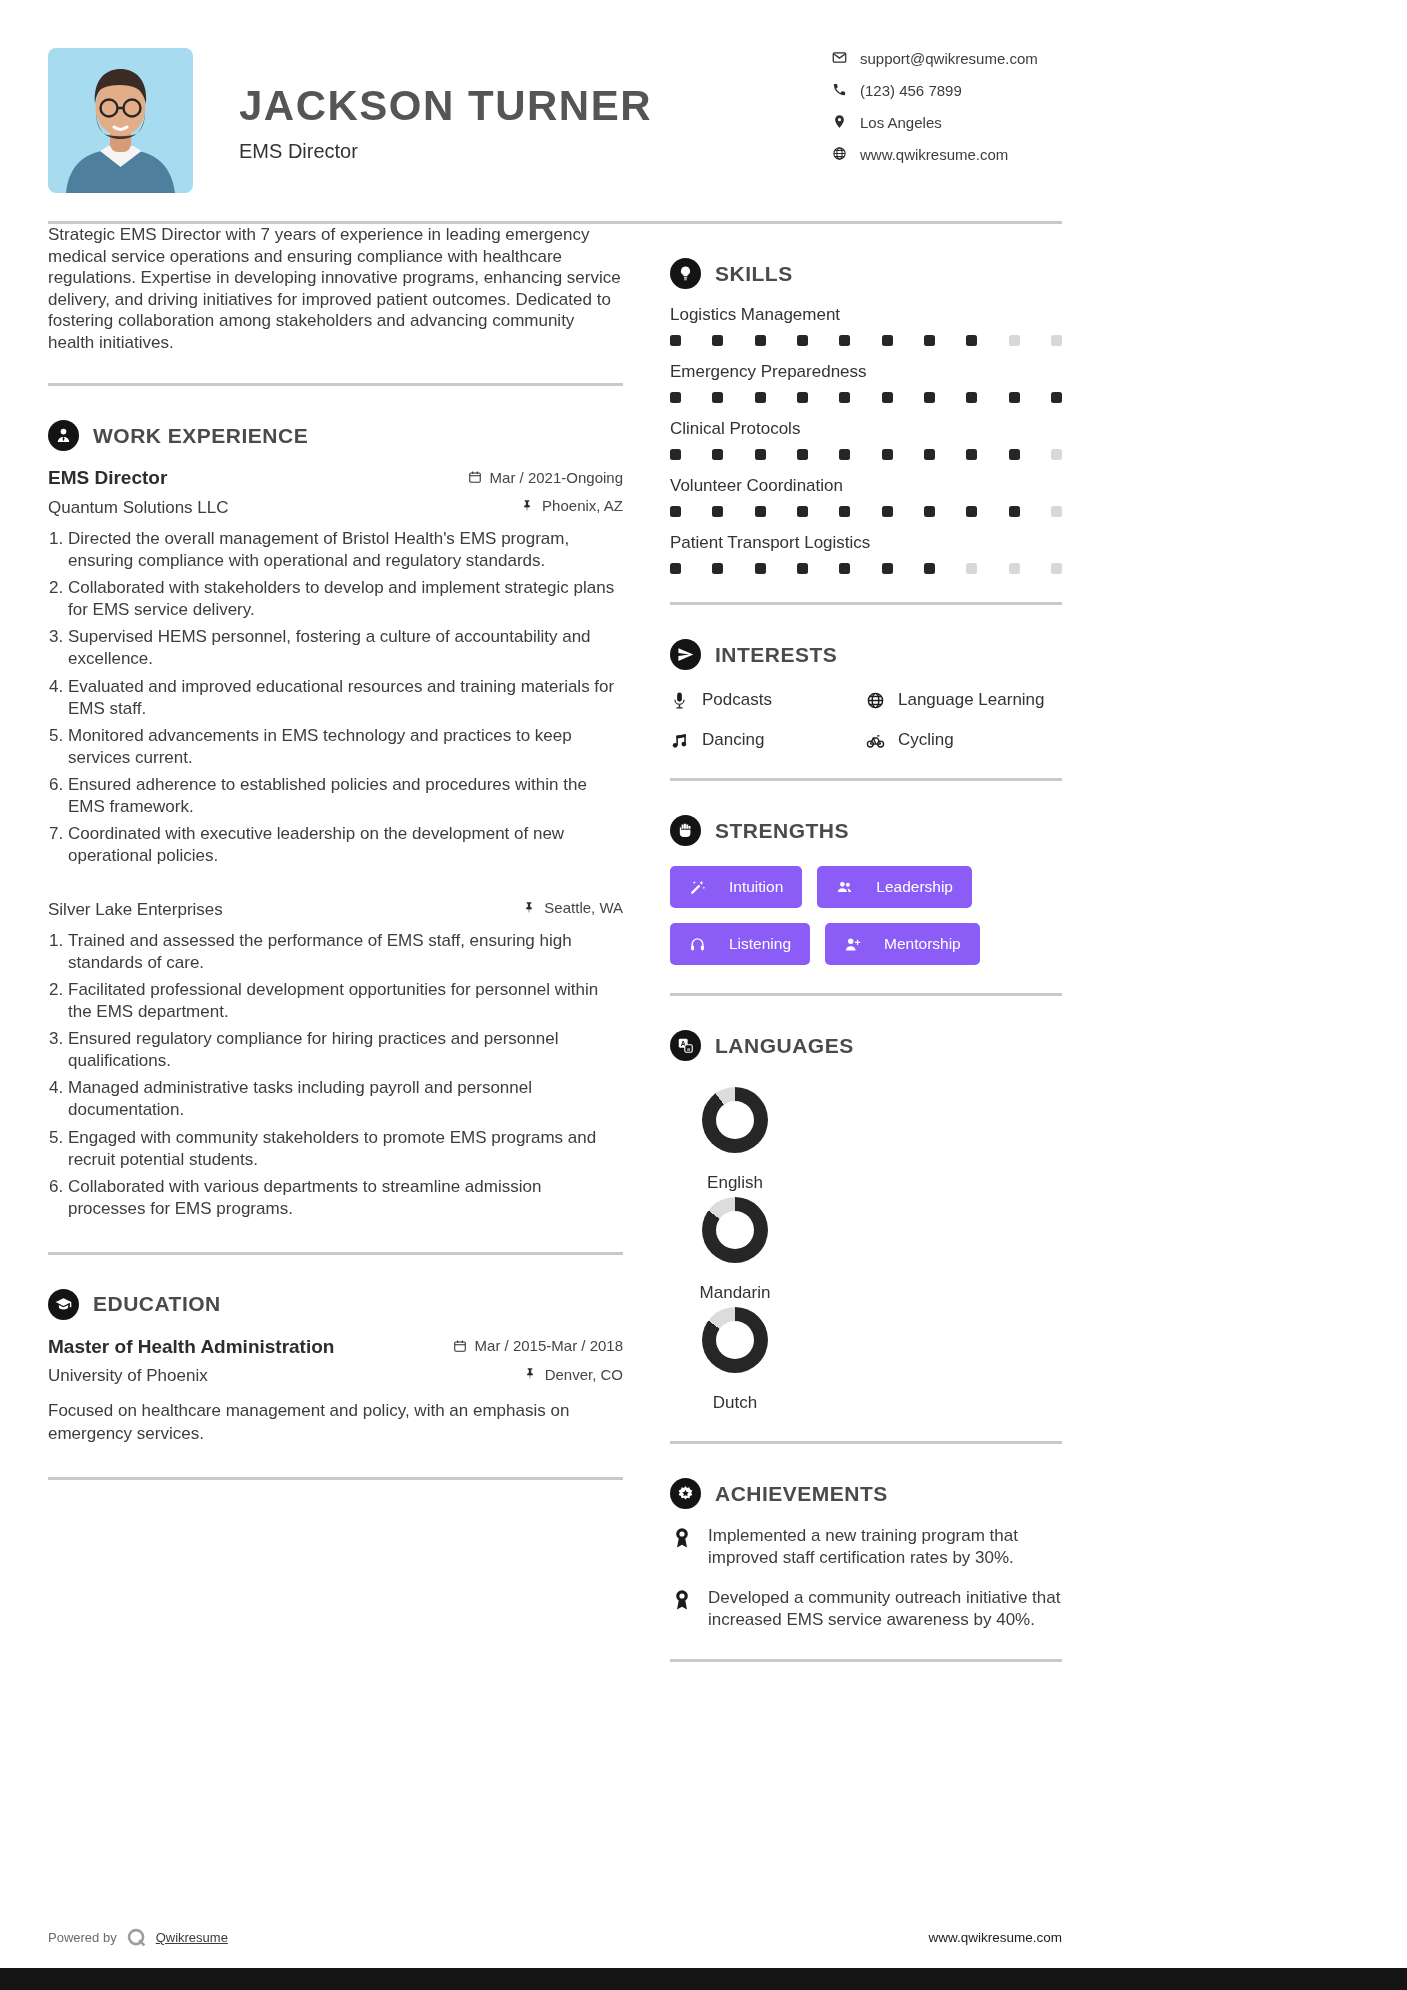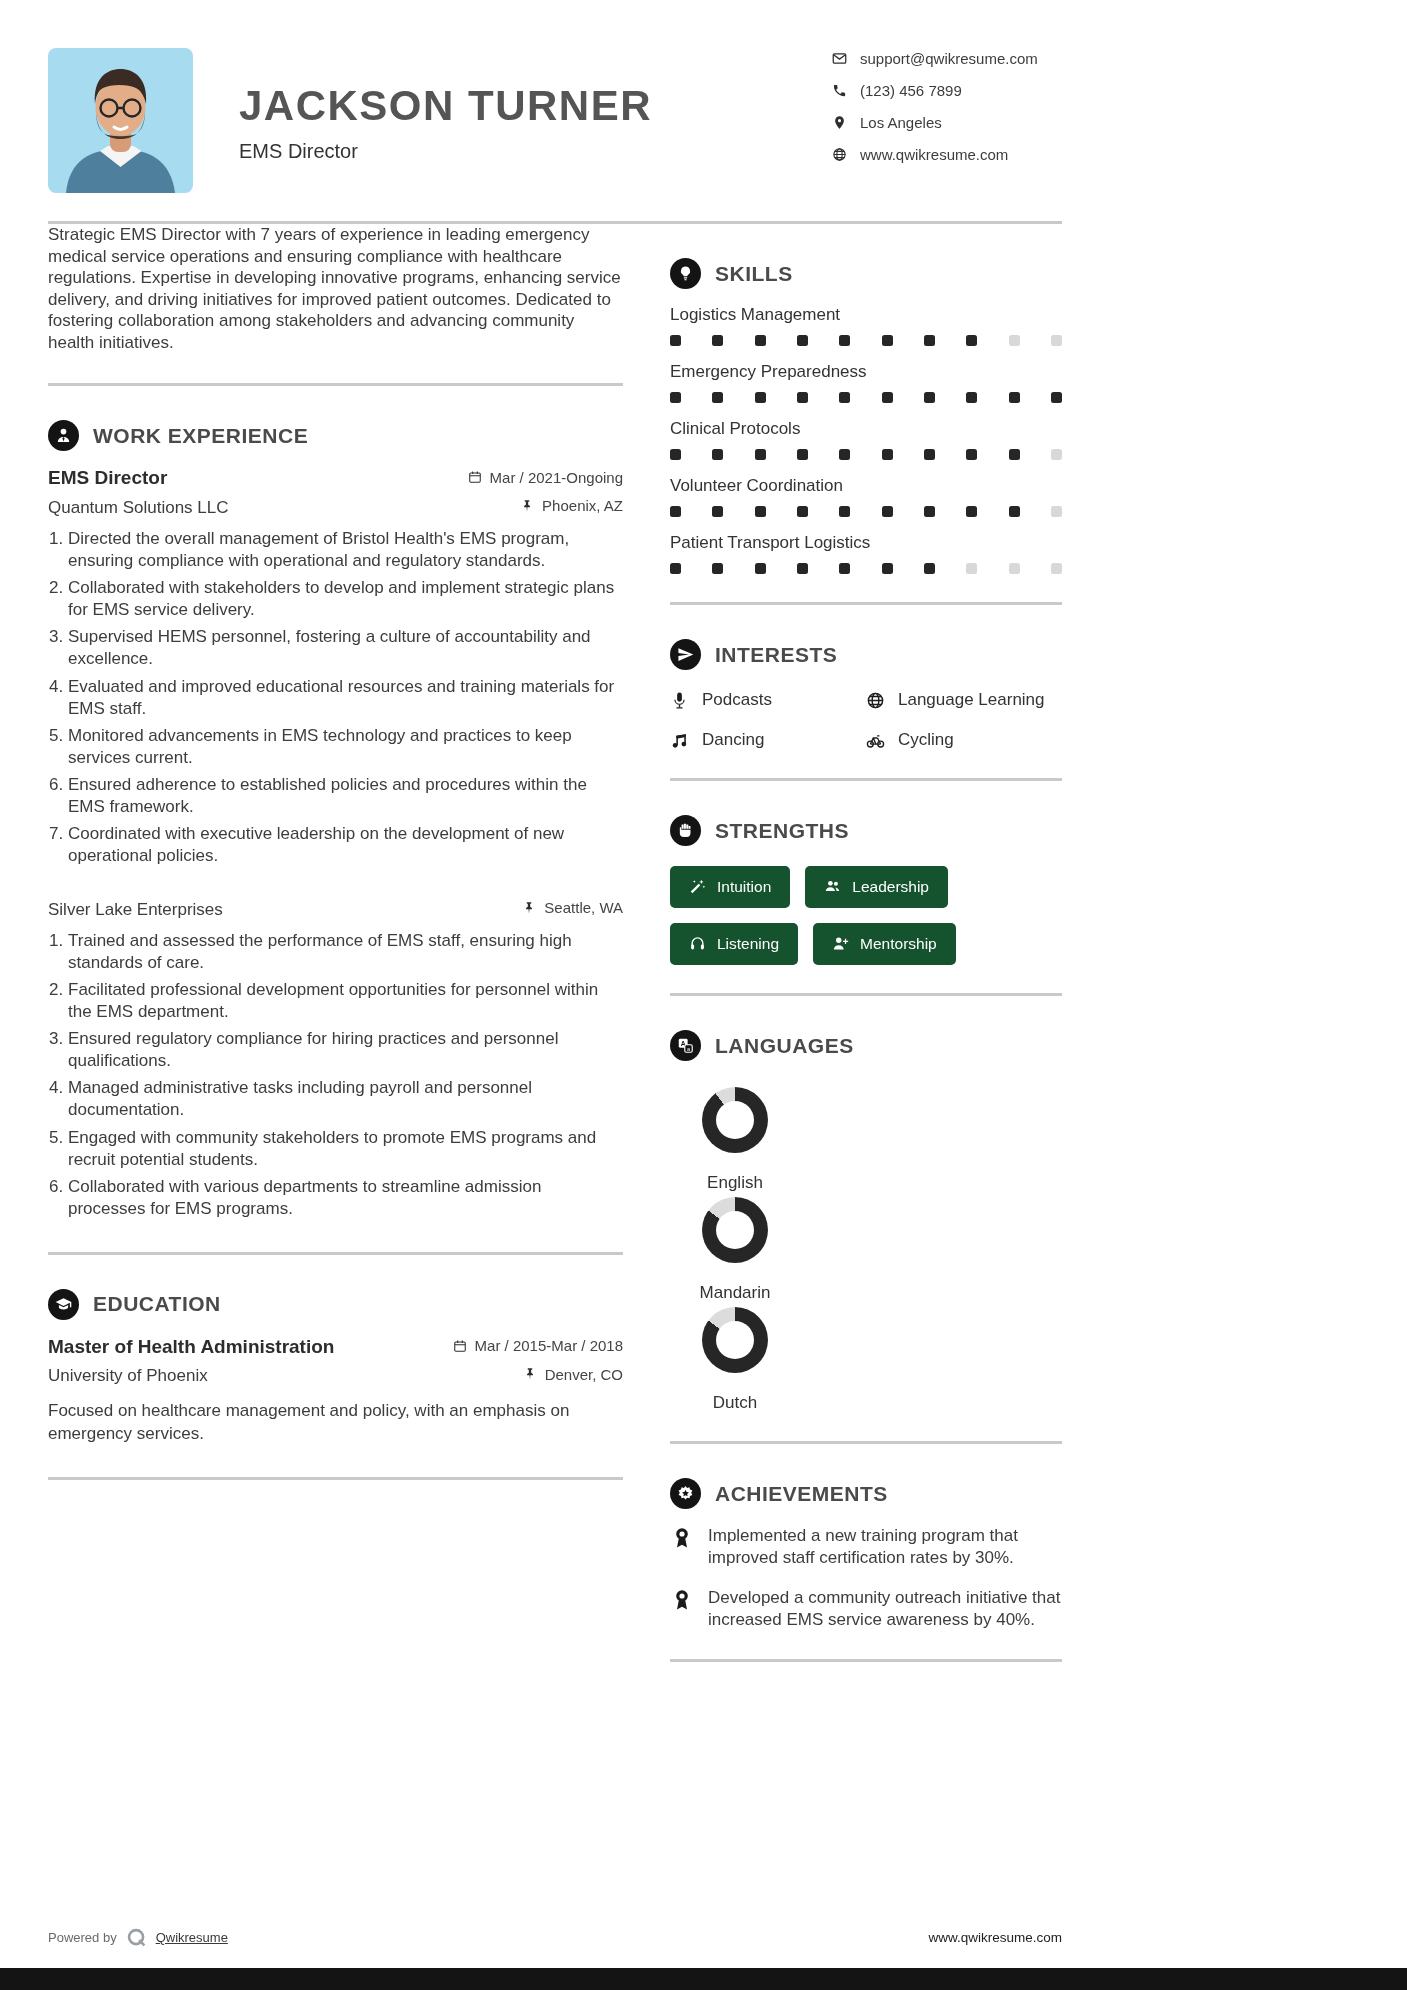--- a/index.html
+++ b/index.html
@@ -9,21 +9,21 @@
   .content { position:absolute; top:0; left:48px; width:1014px; padding-top:48px; }
 
   
   .header { display:flex; }
   .photo { width:145px; height:145px; border-radius:8px; overflow:hidden; flex:0 0 auto; }
   .photo svg { display:block; width:100%; height:100%; }
   .name-block { margin-left:46px; padding-top:34px; flex:1; }
   .name { font-size:42px; font-weight:700; color:#555; letter-spacing:1.5px; }
   .header-title { font-size:20px; color:#333; margin-top:10px; }
   .contact { width:230px; padding-top:2px; }
-  .contact-row { display:flex; align-items:center; gap:13px; margin-bottom:15px; font-size:15px; color:#3d3d3d; }
+  .contact-row { display:flex; gap:13px; margin-bottom:15px; font-size:15px; color:#3d3d3d; }
   .ic { display:inline-flex; flex:0 0 auto; }
   .ic svg { width:100%; height:100%; display:block; }
   .contact-row .ic { width:15px; height:15px; color:#2e2e2e; }
 
   .divider { height:3px; background:#c9c9c9; }
   .divider.full { margin-top:28px; width:1014px; }
 
   
   .columns { display:flex; gap:47px; }
   .col-left { width:575px; flex:0 0 auto; }
@@ -57,21 +57,21 @@
   .dot { width:11px; height:11px; border-radius:2.5px; background:#d8d8d8; }
   .dot.filled { background:#262626; }
 
   
   .interests-grid { display:grid; grid-template-columns:1fr 1fr; row-gap:20px; margin-top:20px; }
   .interest { display:flex; align-items:center; gap:13px; font-size:17px; color:#333; }
   .interest .ic { width:19px; height:19px; color:#1d1d1d; }
 
   
   .strengths { display:flex; flex-wrap:wrap; gap:15px; margin-top:20px; }
-  .strength-btn { display:flex; align-items:flex-start; gap:11px; background:#14532d; color:#fff;
+  .strength-btn { display:flex; align-items:center; gap:23px; background:#8b5cf6; color:#fff;
                   border-radius:5px; padding:12px 19px; font-size:15.5px; }
   .strength-btn .ic { width:17px; height:17px; color:#fff; }
 
   
   .langs { display:flex; justify-content:space-between; margin-top:22px;flex-direction:column; }
   .lang { width:130px; text-align:center; }
   .donut { width:66px; height:66px; border-radius:50%; margin:4px auto 20px; position:relative; }
   .donut::after { content:""; position:absolute; inset:14px; border-radius:50%; background:#fff; }
   .lang-name { font-size:17px; color:#333; }
 

